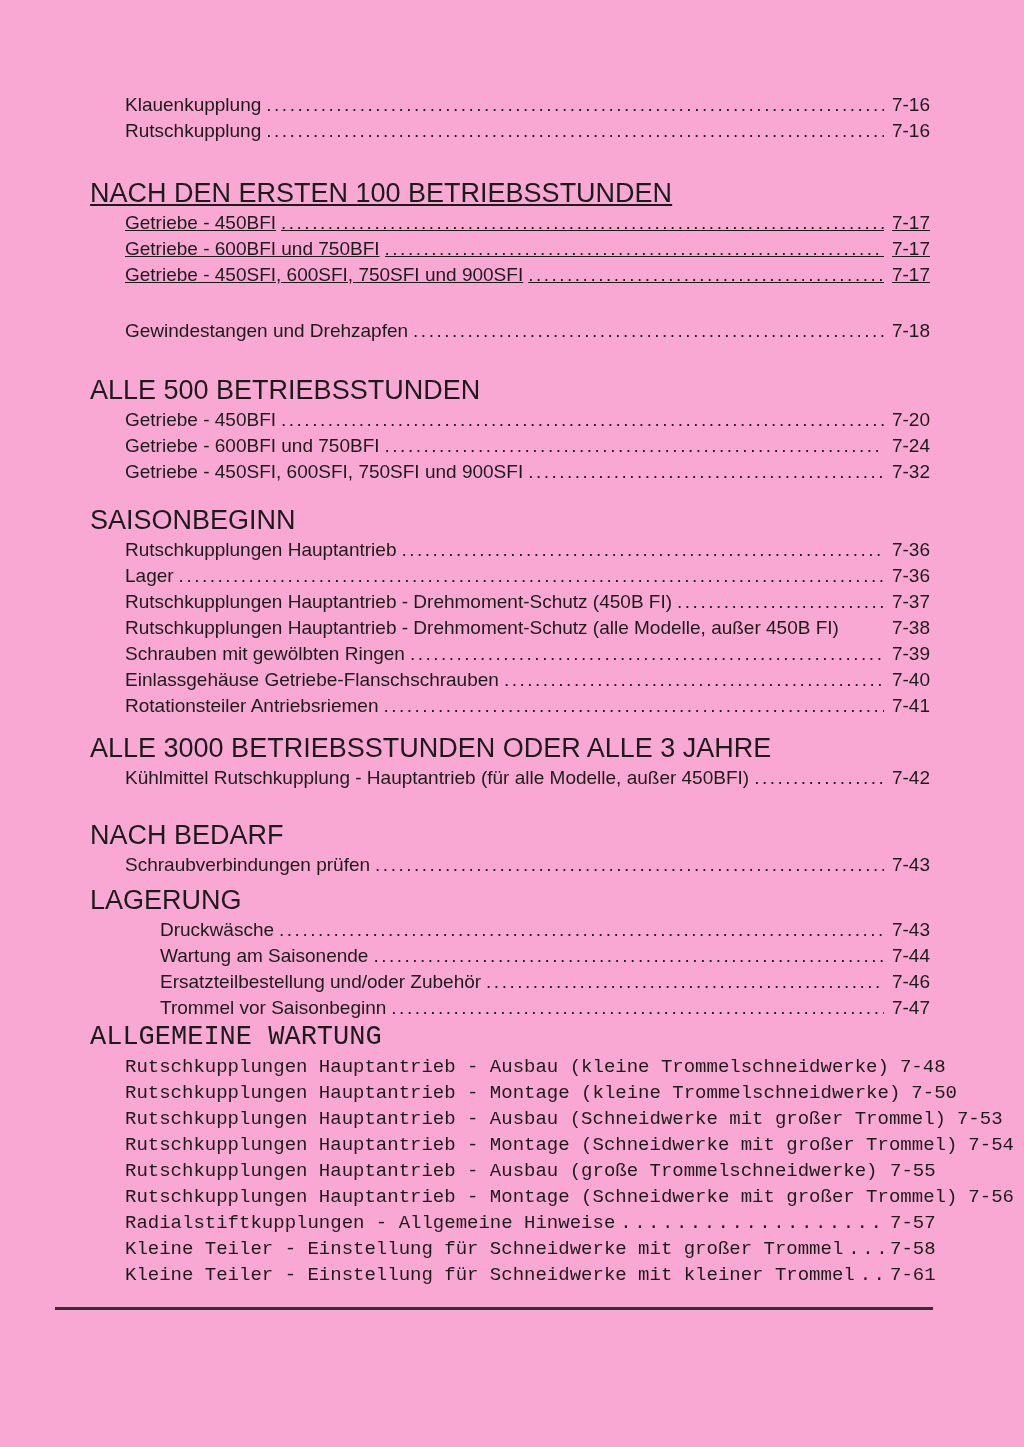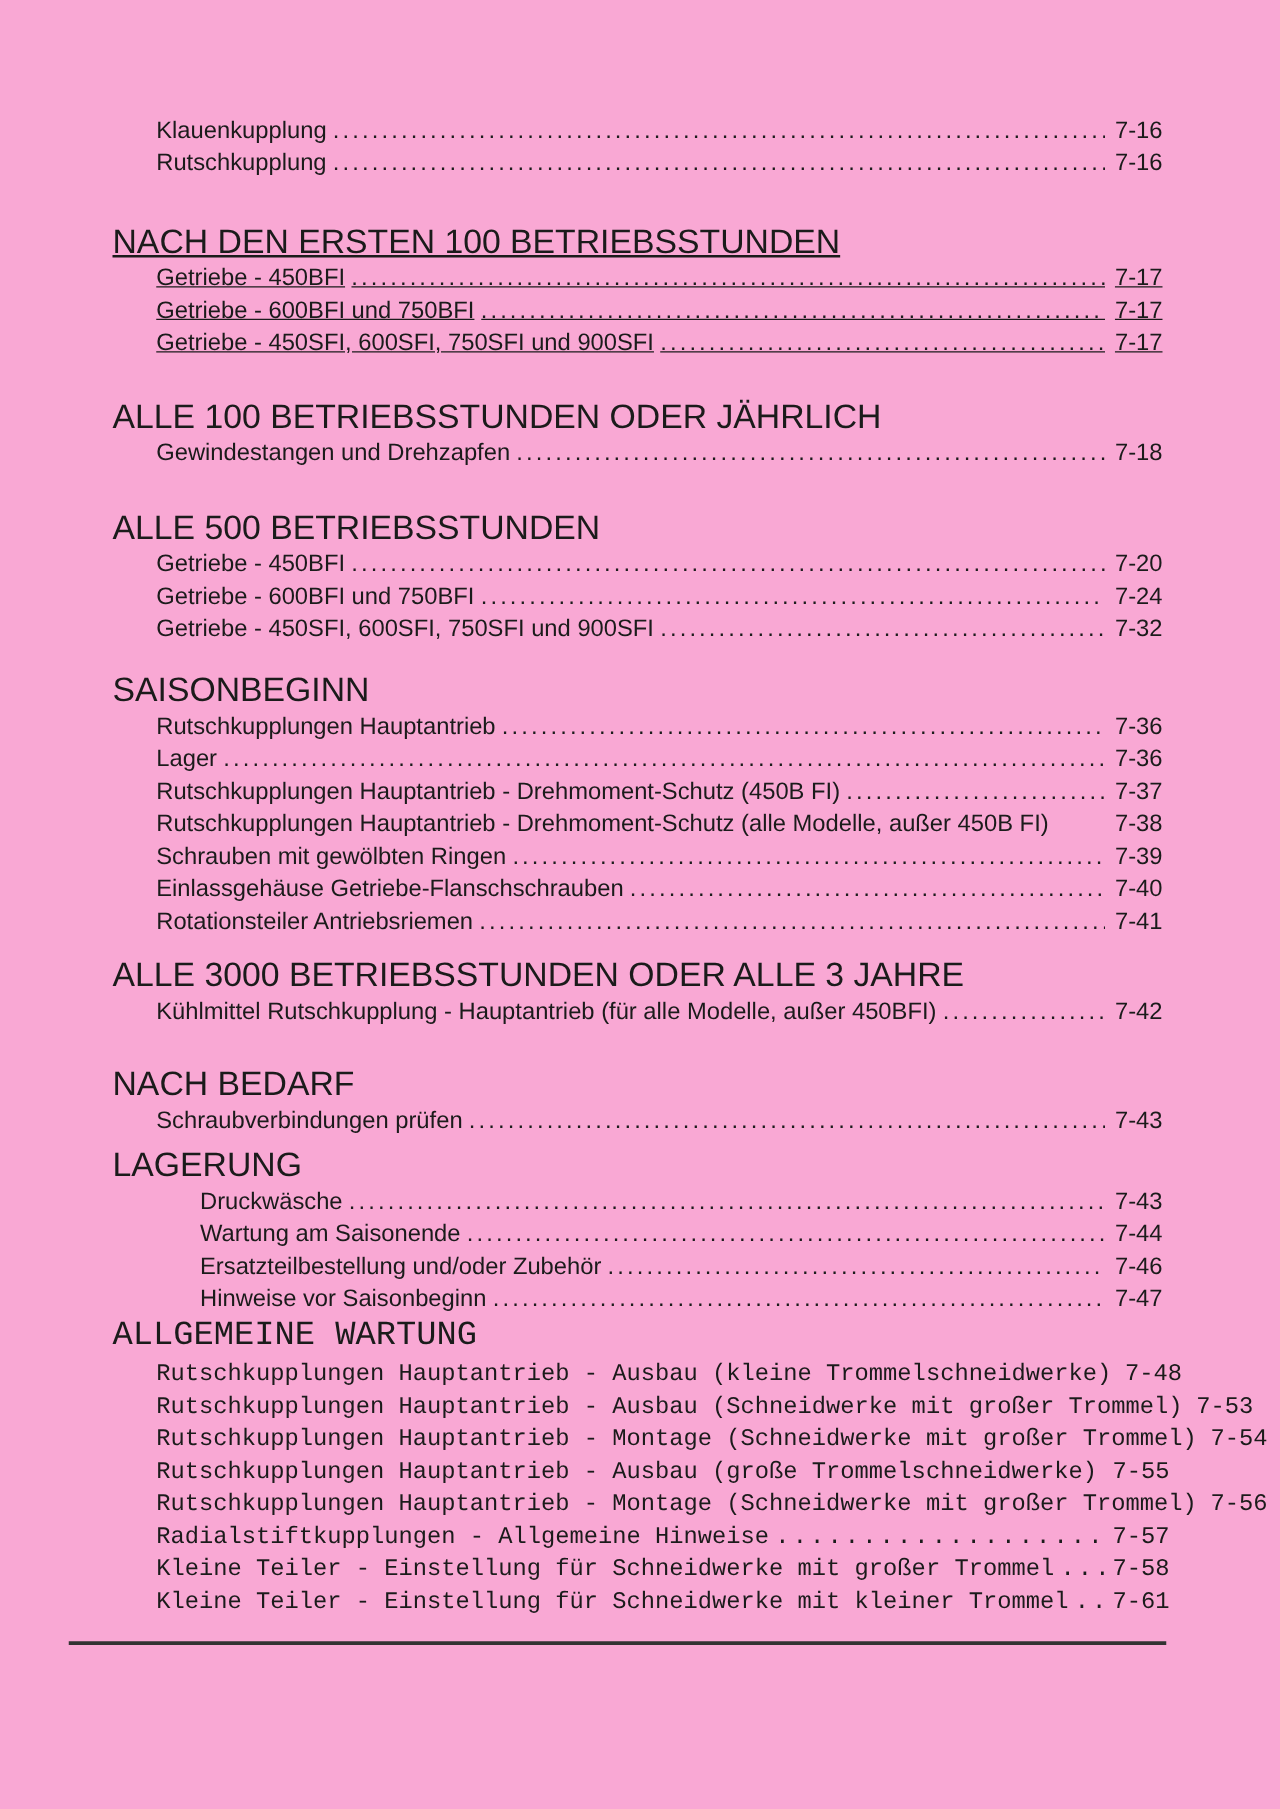--- a/index.html
+++ b/index.html
@@ -98,21 +98,20 @@
           <span class="leader"></span>
           <span class="pageno">7-17</span>
         </div>
         <div class="row">
           <span class="label">Getriebe - 450SFI, 600SFI, 750SFI und 900SFI</span>
           <span class="leader"></span>
           <span class="pageno">7-17</span>
         </div>
       </section>
       <section class="section">
-        <h2>ALLE 100 BETRIEBSSTUNDEN ODER JÄHRLICH</h2>
         <div class="row">
           <span class="label">Gewindestangen und Drehzapfen</span>
           <span class="leader"></span>
           <span class="pageno">7-18</span>
         </div>
       </section>
       <section class="section">
         <h2>ALLE 500 BETRIEBSSTUNDEN</h2>
         <div class="row">
           <span class="label">Getriebe - 450BFI</span>
@@ -195,31 +194,36 @@
           <span class="label">Wartung am Saisonende</span>
           <span class="leader"></span>
           <span class="pageno">7-44</span>
         </div>
         <div class="row">
           <span class="label">Ersatzteilbestellung und/oder Zubehör</span>
           <span class="leader"></span>
           <span class="pageno">7-46</span>
         </div>
         <div class="row">
-          <span class="label">Hinweise vor Saisonbeginn</span>
+          <span class="label">Trommel vor Saisonbeginn</span>
           <span class="leader"></span>
           <span class="pageno">7-47</span>
         </div>
       </section>
       <section class="section">
         <h2>ALLGEMEINE WARTUNG</h2>
         <div class="row">
           <span class="label">Rutschkupplungen Hauptantrieb - Ausbau (kleine Trommelschneidwerke)</span>
           <span class="leader"></span>
           <span class="pageno">7-48</span>
+        </div>
+        <div class="row">
+          <span class="label">Rutschkupplungen Hauptantrieb - Montage (kleine Trommelschneidwerke)</span>
+          <span class="leader"></span>
+          <span class="pageno">7-50</span>
         </div>
         <div class="row">
           <span class="label">Rutschkupplungen Hauptantrieb - Ausbau (Schneidwerke mit großer Trommel)</span>
           <span class="leader"></span>
           <span class="pageno">7-53</span>
         </div>
         <div class="row">
           <span class="label">Rutschkupplungen Hauptantrieb - Montage (Schneidwerke mit großer Trommel)</span>
           <span class="leader"></span>
           <span class="pageno">7-54</span>

